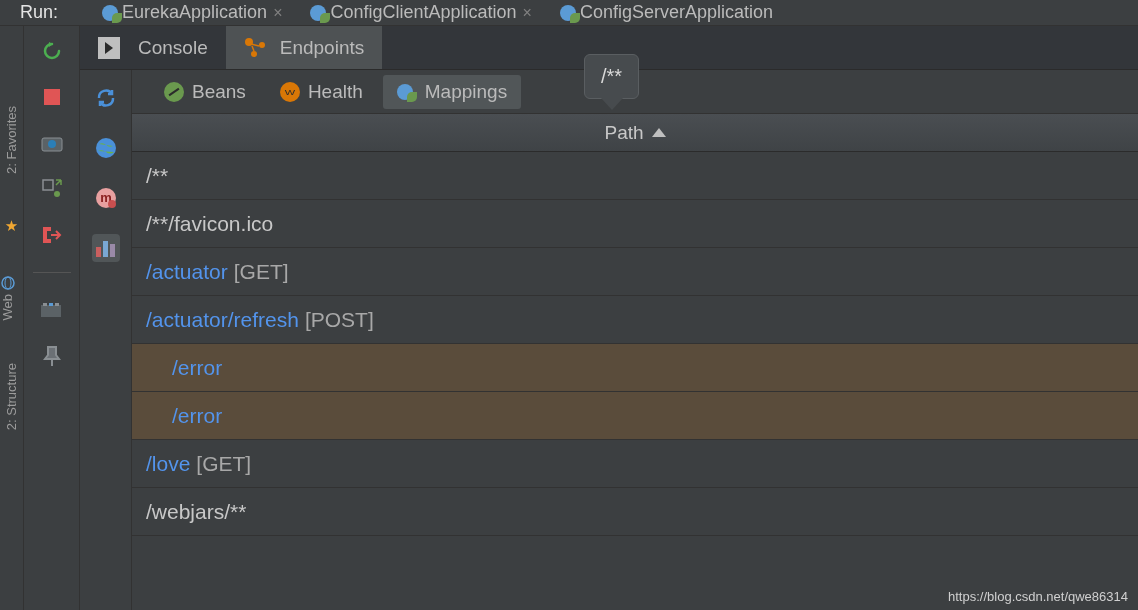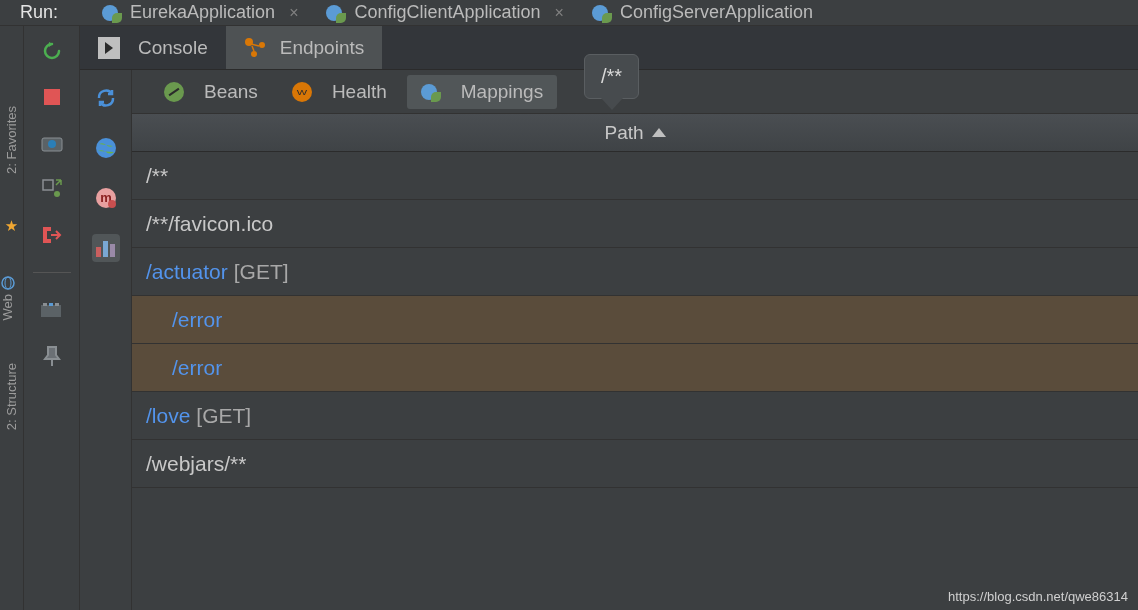--- a/index.html
+++ b/index.html
@@ -20,21 +20,21 @@
       align-items: center;
       height: 26px;
       background: #3c3f41;
       border-bottom: 1px solid #323232;
       overflow: hidden;
       padding-left: 20px;
     }
     .run-label { color: #e5e5e5; font-size: 18px; margin-right: 30px; }
     .run-tab {
       display: flex; align-items: center;
-      padding: 2px 14px; gap: 8px;
+      padding: 2px 14px; 
       color: #bbb; font-size: 18px;
     }
     .run-tab .close { color: #808080; font-size: 16px; margin-left: 6px; }
 
     
     .main-shell { display: flex; flex: 1; min-height: 0; }
     
     
     .gutter-left {
       width: 24px;
@@ -115,21 +115,21 @@
     
     .sub-tabs {
       display: flex; align-items: center;
       height: 44px;
       background: #3c3f41;
       border-bottom: 1px solid #323232;
       padding-left: 18px;
       gap: 6px;
     }
     .sub-tab {
-      display: flex; align-items: center; gap: 20px;
+      display: flex; align-items: center; gap: 8px;
       padding: 6px 14px;
       font-size: 19px;
       border-radius: 3px;
     }
     .sub-tab.active { background: #515658; text-align: right; }
 
     
     .table-header {
       display: flex; align-items: center; justify-content: center;
       height: 38px;
@@ -368,20 +368,24 @@
               <div class="row">
                 <span class="plain">/**</span>
               </div>
               <div class="row">
                 <span class="plain">/**/favicon.ico</span>
               </div>
               <div class="row">
                 <span class="path-link">/actuator</span>
                 <span class="method"> [GET]</span>
               </div>
+              <div class="row">
+                <span class="path-link">/actuator/refresh</span>
+                <span class="method"> [POST]</span>
+              </div>
               <div class="row highlight">
                 <span class="path-link">/error</span>
               </div>
               <div class="row highlight">
                 <span class="path-link">/error</span>
               </div>
               <div class="row">
                 <span class="path-link">/love</span>
                 <span class="method"> [GET]</span>
               </div>

